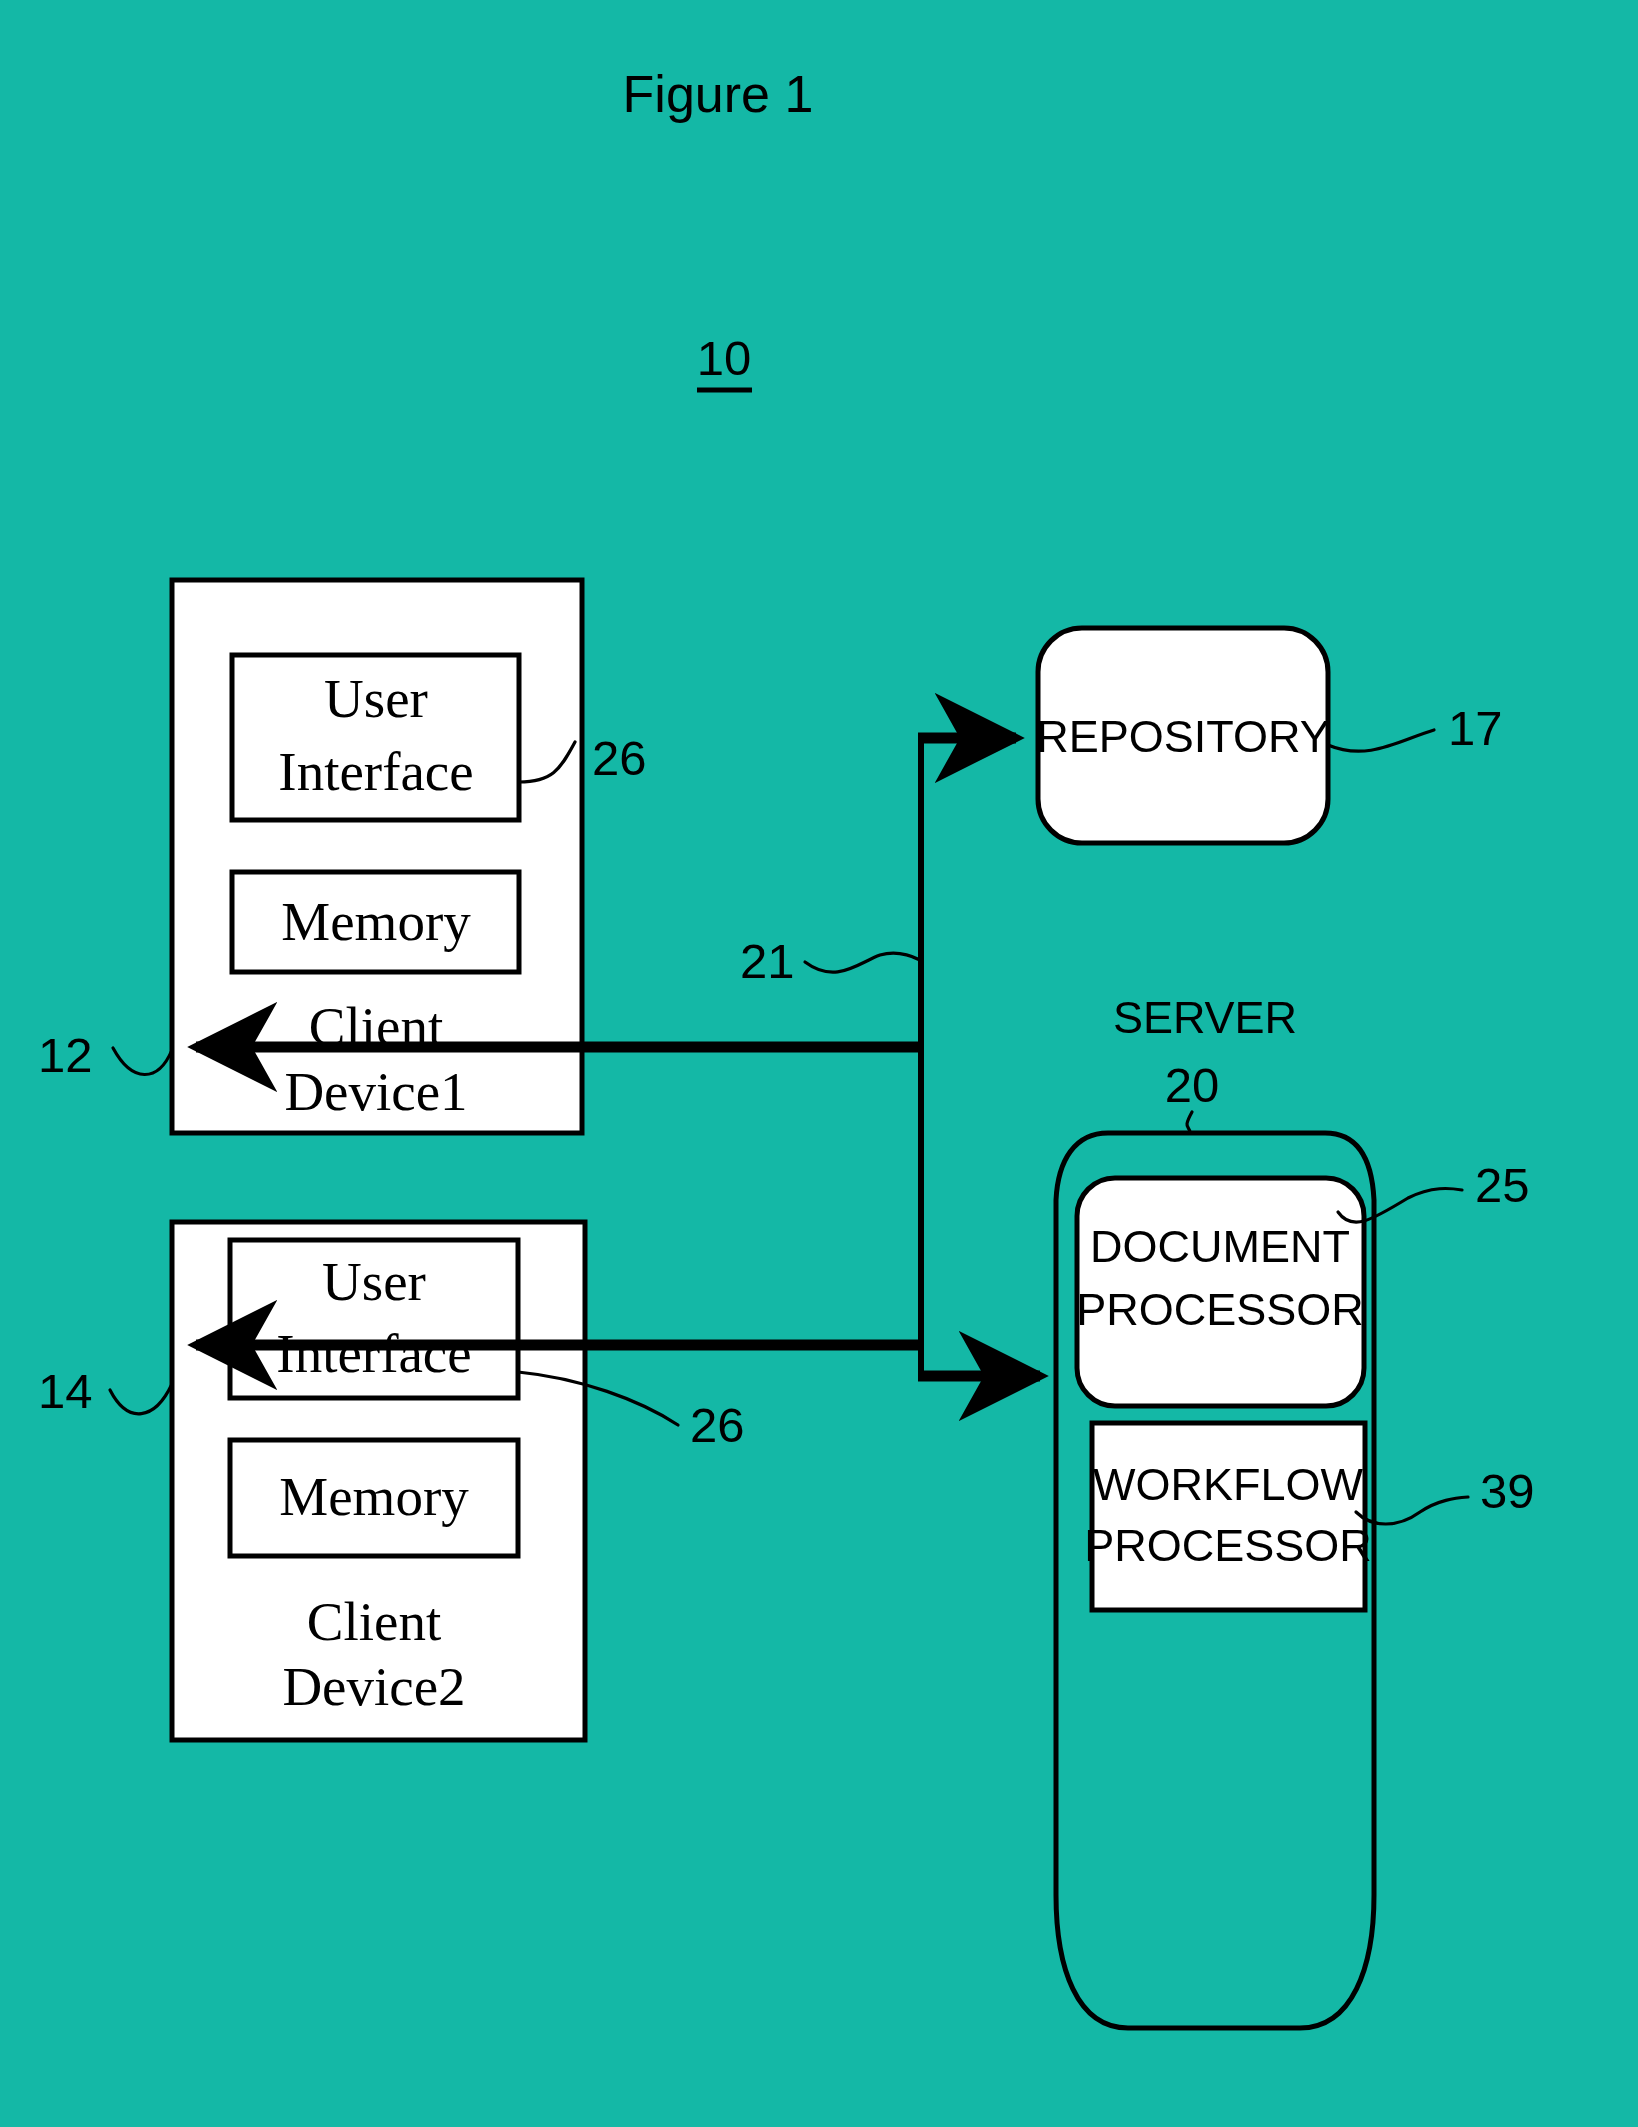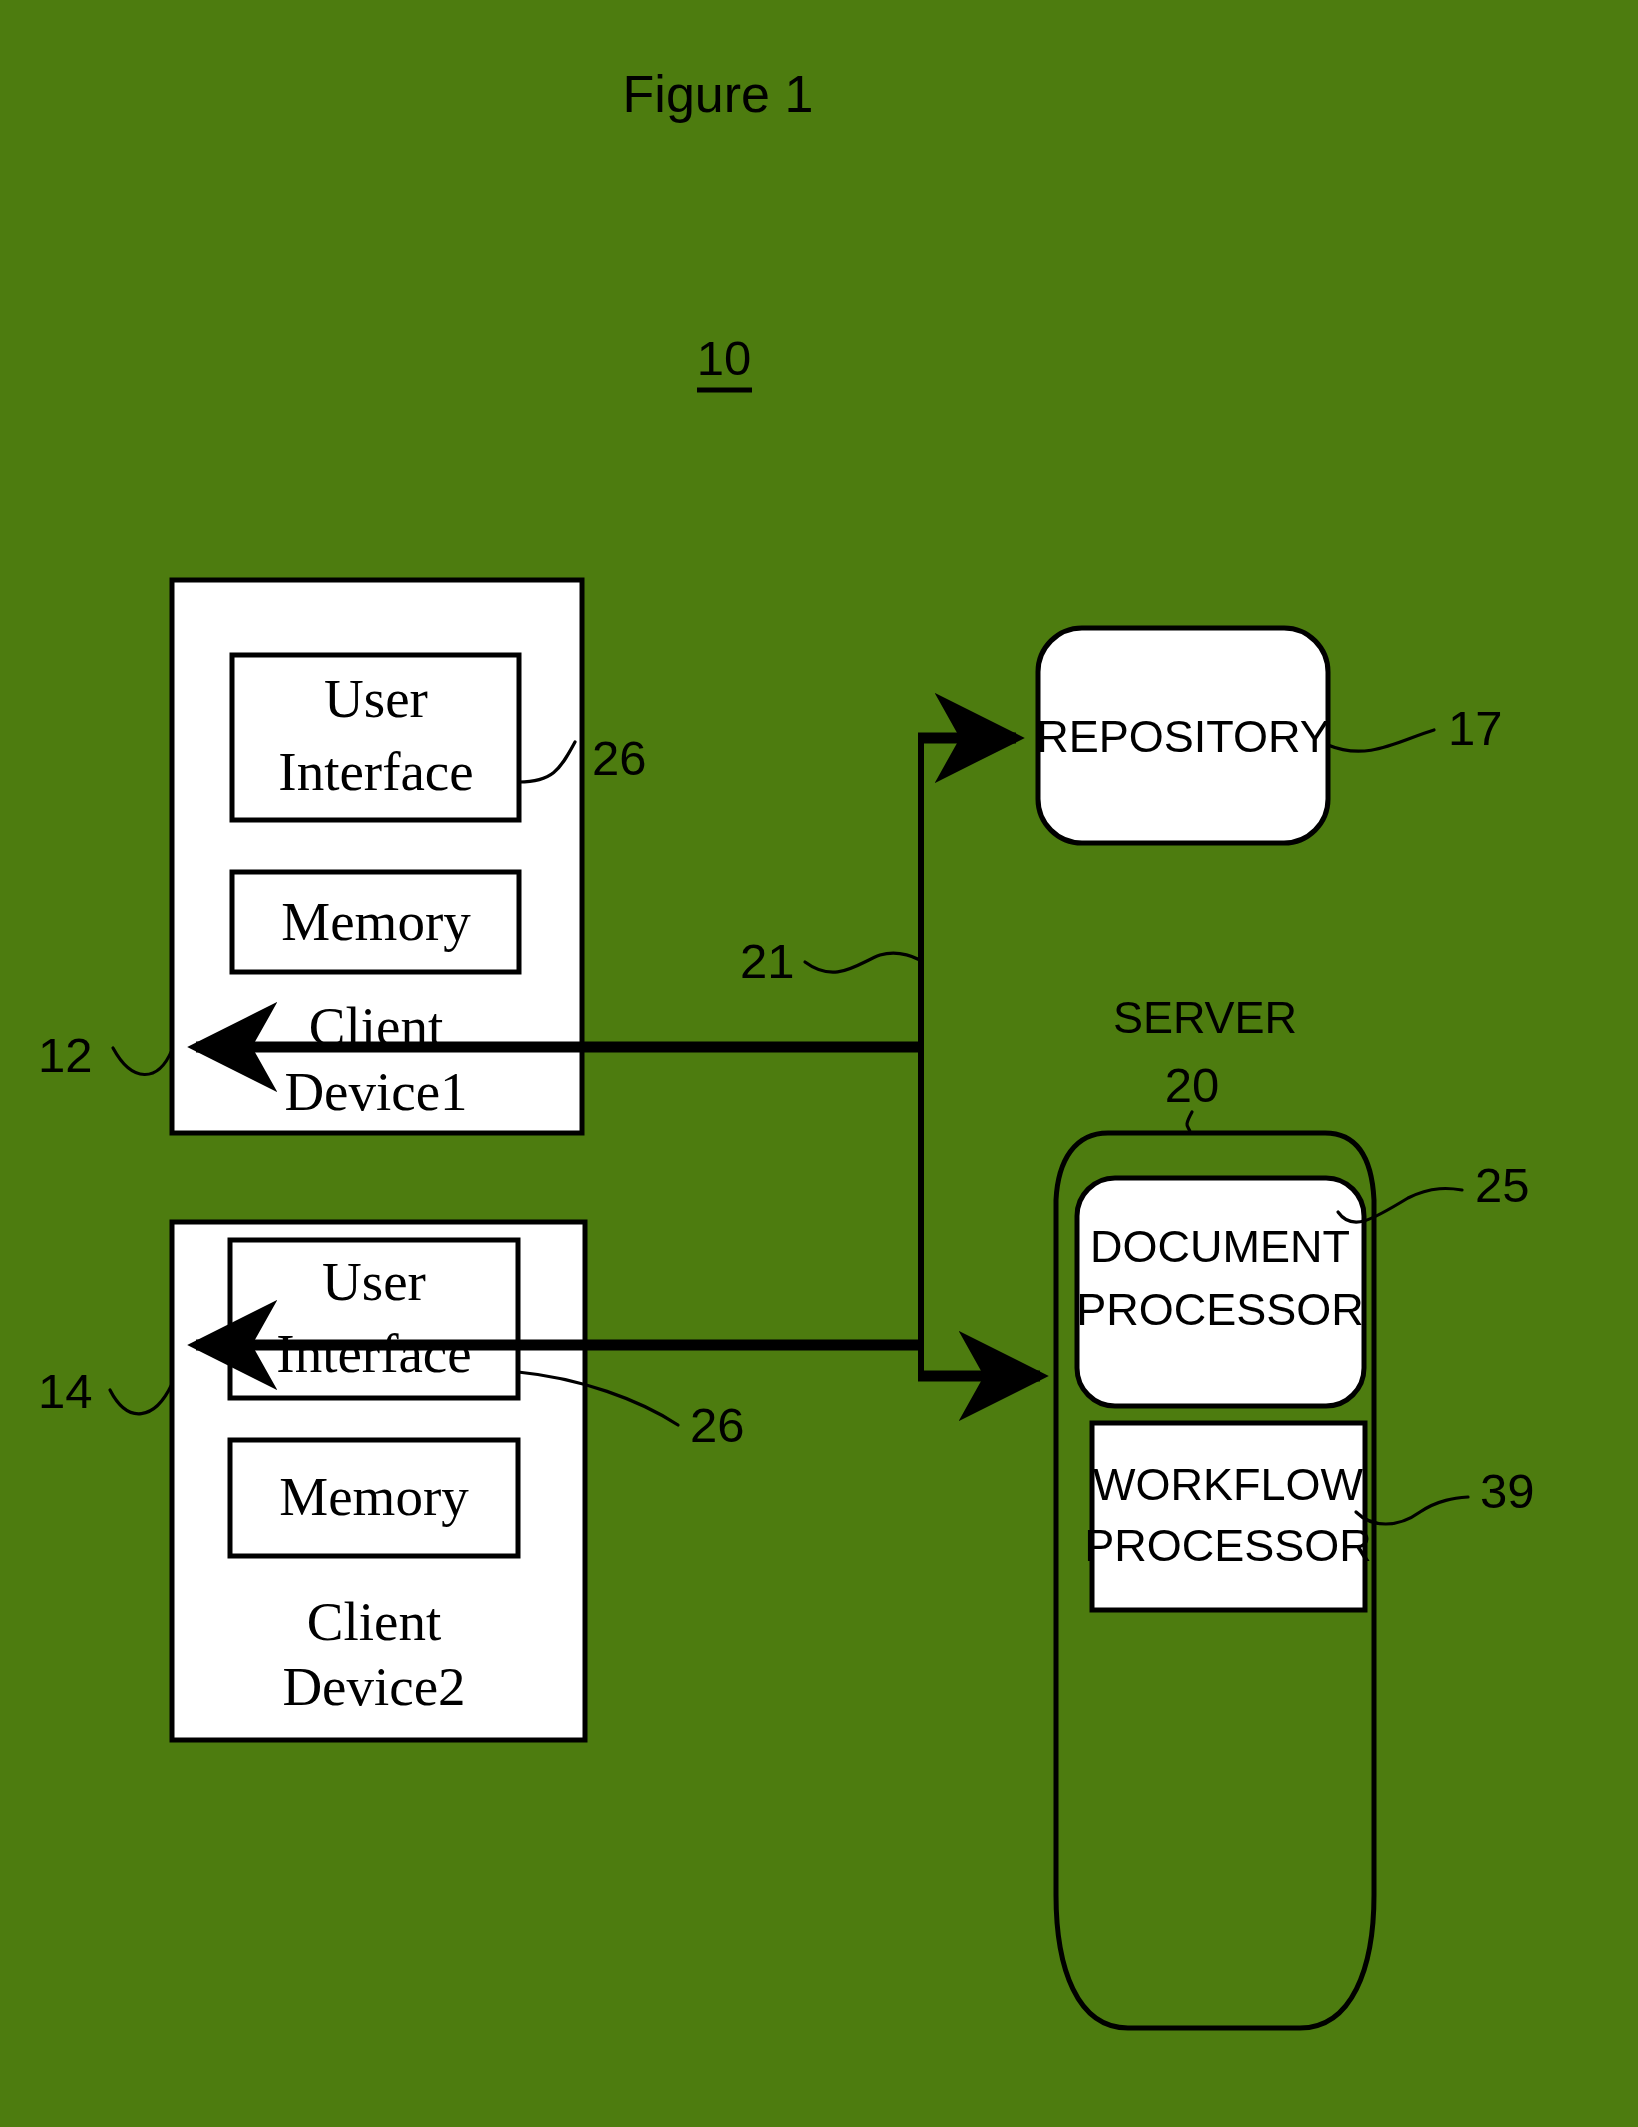--- a/index.html
+++ b/index.html
@@ -11,21 +11,21 @@
     width: 1638px;
     height: 2127px;
     font-family: "Liberation Sans", sans-serif;
     color: #000000;
     overflow: hidden;
   }
   #figure-root {
     position: relative;
     width: 1638px;
     height: 2127px;
-    background: #4d7c0f;
+    background: #14b8a6;
   }
   svg#diagram {
     position: absolute;
     top: 0;
     left: 0;
     width: 1638px;
     height: 2127px;
     display: block;
   }
   .stroke {

